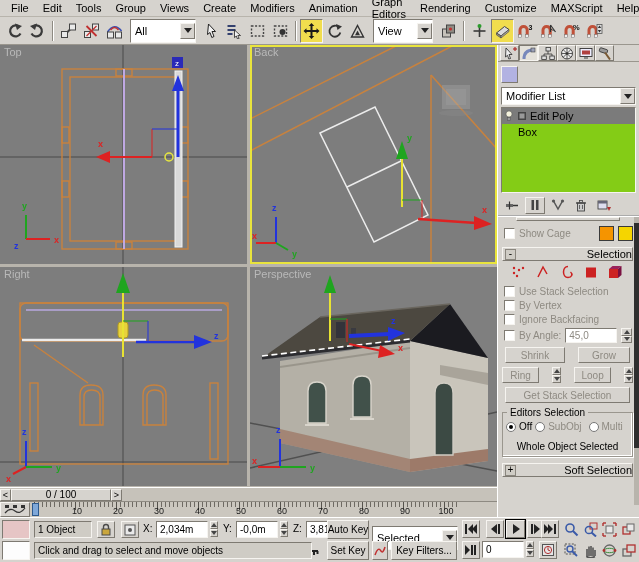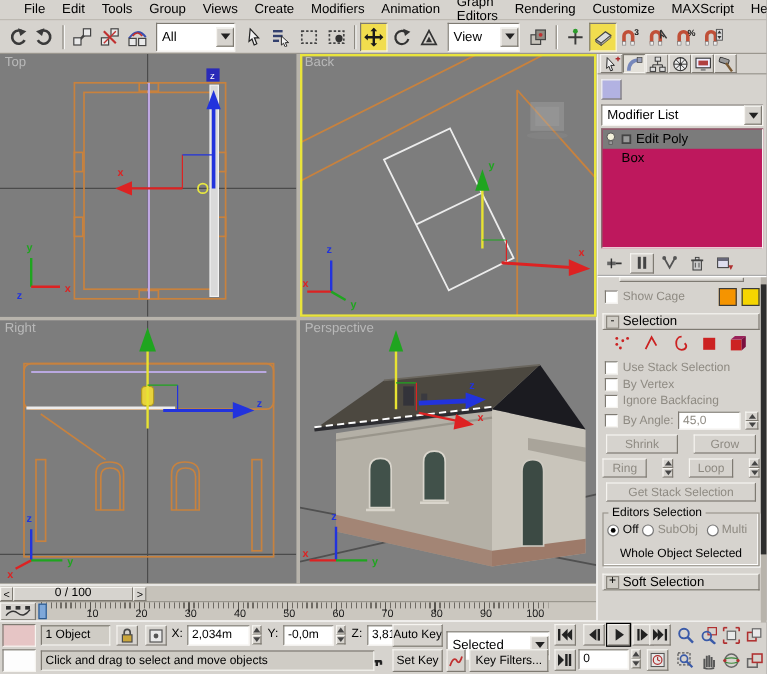--- a/index.html
+++ b/index.html
@@ -18,21 +18,21 @@
   .ddarrow { width:0;height:0;border-left:4px solid transparent;border-right:4px solid transparent;border-top:5px solid #222; }
   .spin { display:inline-flex; flex-direction:column; width:11px; height:16px; }
   .spin > i { flex:1; display:flex; align-items:center; justify-content:center; background:#d6d3ce; border:1px solid; border-color:#f6f4f0 #7e7a72 #7e7a72 #f6f4f0; }
   .spin b.up { width:0;height:0;border-left:3px solid transparent;border-right:3px solid transparent;border-bottom:4px solid #444; }
   .spin b.dn { width:0;height:0;border-left:3px solid transparent;border-right:3px solid transparent;border-top:4px solid #444; }
   .cb { display:inline-block; width:11px; height:11px; background:#fff; border:1px solid; border-color:#7e7a72 #f6f4f0 #f6f4f0 #7e7a72; flex:none; }
   .radio { display:inline-block; width:10px; height:10px; border-radius:50%; background:#fff; border:1px solid #777; position:relative; flex:none; }
   .radio.on::after { content:""; position:absolute; left:2px; top:2px; width:4px; height:4px; border-radius:50%; background:#000; }
 
   
-  .menubar { height:17px; display:flex; align-items:center; padding-left:13px; border-bottom:1px solid #b8b4ac; background:#d6d3ce; }
+  .menubar { height:17px; display:flex; align-items:center; padding-left:4px; border-bottom:1px solid #b8b4ac; background:#d6d3ce; }
   .mitem { padding:1px 7px; cursor:default; }
 
   
   .toolbar { height:28px; display:flex; align-items:center; padding-left:3px; background:#d6d3ce; border-bottom:1px solid #9a968e; }
   .tb { width:23px; height:24px; display:flex; align-items:center; justify-content:center; flex:none; }
   .tb.on { background:#f1dd4e; border:1px solid; border-color:#7e7a72 #f6f4f0 #f6f4f0 #7e7a72; }
   .tsep { width:2px; height:20px; margin:0 3px; border-left:1px solid #8e8a82; border-right:1px solid #fff; flex:none; }
   .dd { display:flex; align-items:center; height:24px; margin:0 4px; background:#fff; border:1px solid; border-color:#7e7a72 #f6f4f0 #f6f4f0 #7e7a72; flex:none; }
   .dd .val { padding:0 4px; flex:1; font-size:11px; white-space:nowrap; overflow:hidden; }
   .dd .btn { width:15px; height:16px; display:flex; align-items:center; justify-content:center; background:#d6d3ce; border:1px solid; border-color:#f6f4f0 #7e7a72 #7e7a72 #f6f4f0; }
@@ -67,35 +67,35 @@
 
   
   .cmdpanel { position:absolute; left:497px; top:45px; width:142px; height:472px; background:#d6d3ce; border-left:1px solid #fff; }
   .tabs { display:flex; height:17px; padding-left:2px; border-bottom:1px solid #9a968e; }
   .tab { width:19px; height:16px; display:flex; align-items:center; justify-content:center; border:1px solid; border-color:#f6f4f0 #7e7a72 #7e7a72 #f6f4f0; background:#d6d3ce; }
   .tab.on { background:#e4e1da; border-color:#7e7a72 #f6f4f0 #f6f4f0 #7e7a72; }
   .namerow { display:flex; align-items:center; gap:4px; padding:4px 3px 2px 3px; }
   .namefield { flex:1; height:17px; }
   .swatch { width:17px; height:17px; border:1px solid; border-color:#f6f4f0 #7e7a72 #7e7a72 #f6f4f0; }
   .modlist { margin:2px 3px; height:18px; }
-  .stack { margin:2px 3px; height:100px; background:#be185d; border:1px solid; border-color:#7e7a72 #f6f4f0 #f6f4f0 #7e7a72; overflow:hidden; }
+  .stack { margin:2px 3px; height:86px; background:#84cc16; border:1px solid; border-color:#7e7a72 #f6f4f0 #f6f4f0 #7e7a72; overflow:hidden; }
   .stkrow { height:16px; display:flex; align-items:center; gap:3px; padding:0 2px; font-size:11px; }
   .stkrow.sel { background:#7b7b7b; }
   .stkrow.child { padding-left:16px; }
   .stktools { display:flex; align-items:center; gap:3px; padding:2px 4px; height:22px; border-bottom:2px groove #fff; }
   .stkbtn { width:20px; height:17px; display:flex; align-items:center; justify-content:center; }
   .rollouts { position:relative; height:288px; overflow:hidden; padding:0 6px 0 4px; }
   .vscroll { position:absolute; right:0; top:0; bottom:0; width:5px; background:#b8b4ac; }
   .vscroll .thumb { position:absolute; left:0; right:0; top:6px; height:78%; background:#2e2e2e; }
   .sliver { height:4px; width:104px; margin:0 auto; }
   .cagerow { display:flex; align-items:center; gap:4px; margin:5px 0 6px 2px; font-size:10px; }
   .cswatch { width:15px; height:15px; border:1px solid #3a3a3a; }
   .rollhdr { height:14px; display:flex; align-items:center; margin:2px 0; padding:0 2px; font-size:11px; position:relative; }
   .rollhdr .collapse { width:11px; height:11px; display:flex; align-items:center; justify-content:center; font-size:10px; background:#cfccc5; border:1px solid #8a867e; line-height:1; }
-  .rollhdr .rtitle { position:absolute; left:16px; right:0; text-align:left; }
+  .rollhdr .rtitle { position:absolute; left:0; right:0; text-align:right; }
   .sorow { display:flex; justify-content:center; gap:7px; margin:4px 0 5px 0; }
   .cbrow { display:flex; align-items:center; gap:4px; margin:3px 0 3px 2px; font-size:10px; }
   .btnrow { display:flex; gap:13px; margin:4px 0; justify-content:center; }
   .pbtn { height:16px; display:flex; align-items:center; justify-content:center; font-size:10px; }
   .groupbox { position:relative; border:1px solid #9a968e; box-shadow:inset -1px -1px 0 #fff, 1px 1px 0 #fff; margin:9px 0 4px 0; padding:8px 3px 4px 3px; }
   .legend { position:absolute; top:-6px; left:4px; background:#d6d3ce; padding:0 3px; font-size:10px; color:#000; }
   .radiorow { display:flex; align-items:center; gap:3px; font-size:10px; }
   .softhdr { margin-top:6px; }
 </style>
 </head>

